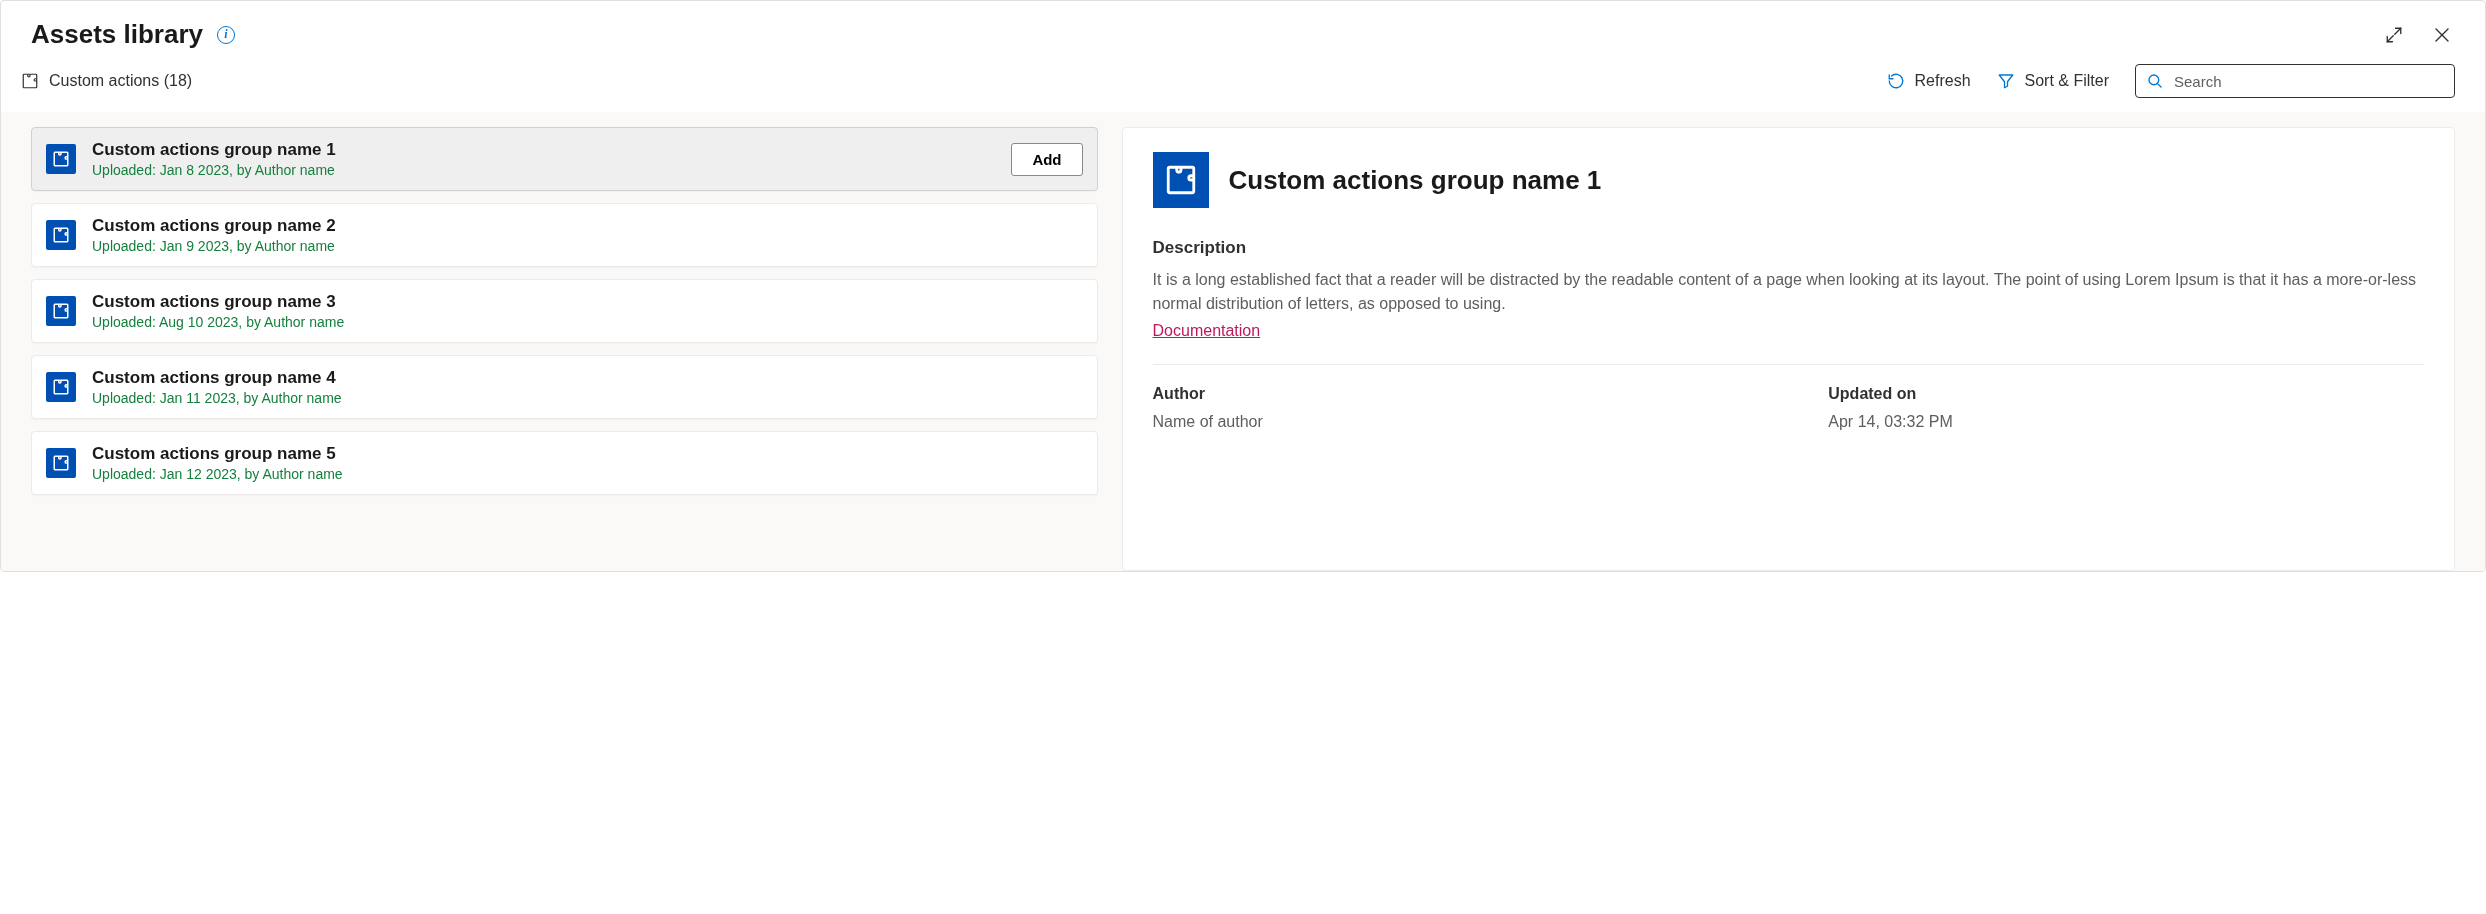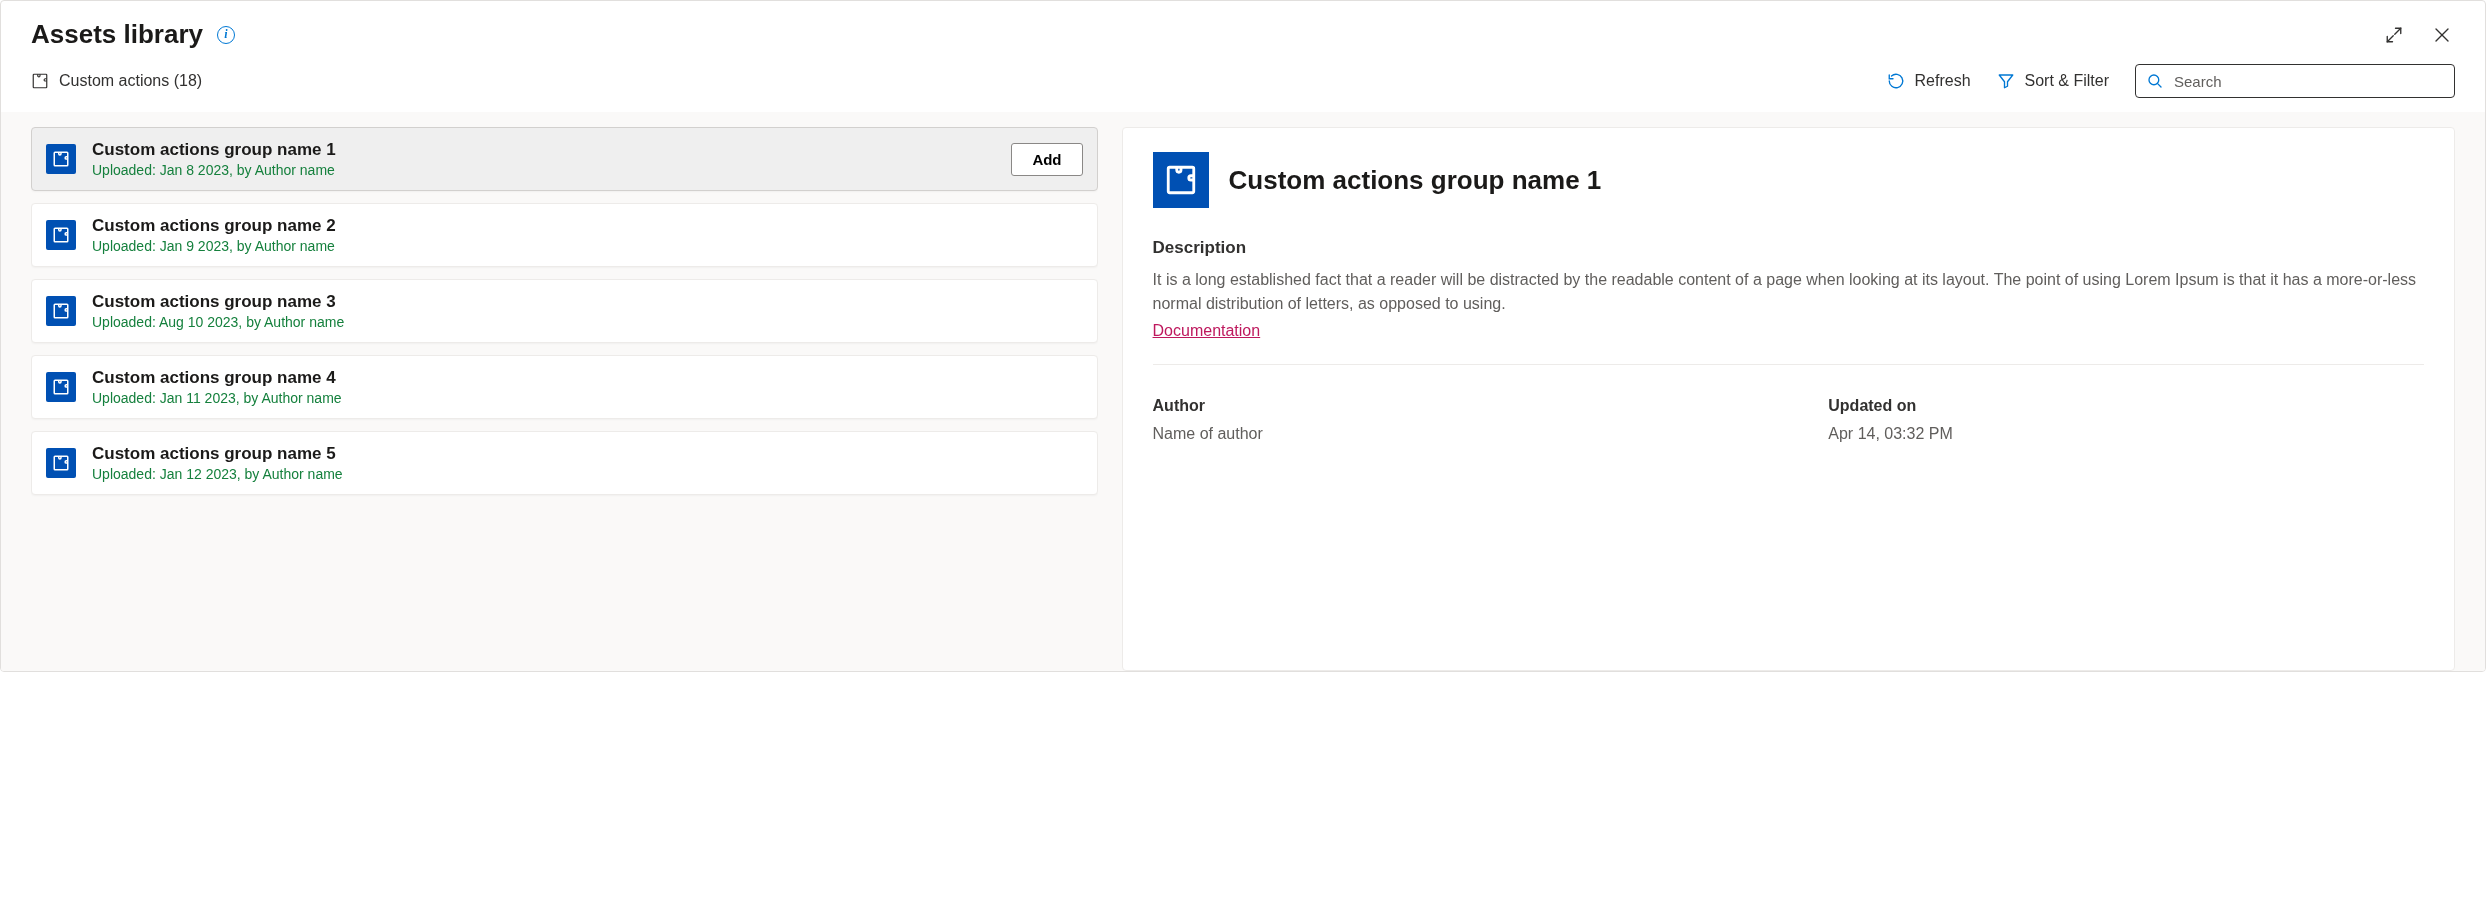--- a/index.html
+++ b/index.html
@@ -6,21 +6,21 @@
   body {
     font-family: "Segoe UI", -apple-system, BlinkMacSystemFont, sans-serif;
     background: #fff;
     color: #323130;
     font-size: 14px;
   }
   .panel {
     border: 1px solid #e1dfdd;
     border-radius: 4px;
     overflow: hidden;
-    height: 672px;
+    height: 572px;
     display: flex;
     flex-direction: column;
   }
   .header {
     display: flex;
     align-items: center;
     justify-content: space-between;
     padding: 18px 30px 10px 30px;
   }
   .header-left {
@@ -53,21 +53,21 @@
   .header-iconbtn {
     background: none; border: none; cursor: pointer;
     color: #323130; padding: 4px;
     display: inline-flex;
   }
 
   .toolbar {
     display: flex;
     align-items: center;
     justify-content: space-between;
-    padding: 4px 30px 14px 30px;
+    padding: 4px 30px 14px 20px;
   }
   .toolbar-left {
     display: flex; align-items: center; gap: 10px;
   }
   .toolbar-left .puzzle-sm {
     display: inline-flex;
   }
   .toolbar-label {
     font-size: 16px;
     color: #323130;
@@ -183,21 +183,21 @@
   .desc-text {
     font-size: 16px; color: #605e5c; line-height: 1.5;
   }
   .doc-link {
     color: #be185d; text-decoration: underline;
     font-size: 16px; display: inline-block; margin-top: 6px;
   }
   .meta-row {
     display: flex; gap: 80px;
     border-top: 1px solid #edebe9;
-    margin-top: 24px; padding-top: 32px;
+    margin-top: 24px; padding-top: 20px;
   }
   .meta-cell { flex: 1; }
   .meta-label { font-size: 16px; font-weight: 600; margin-bottom: 10px; }
   .meta-value { font-size: 16px; color: #605e5c; }
 </style>
 </head>
 <body>
 
 <div class="panel">
 

